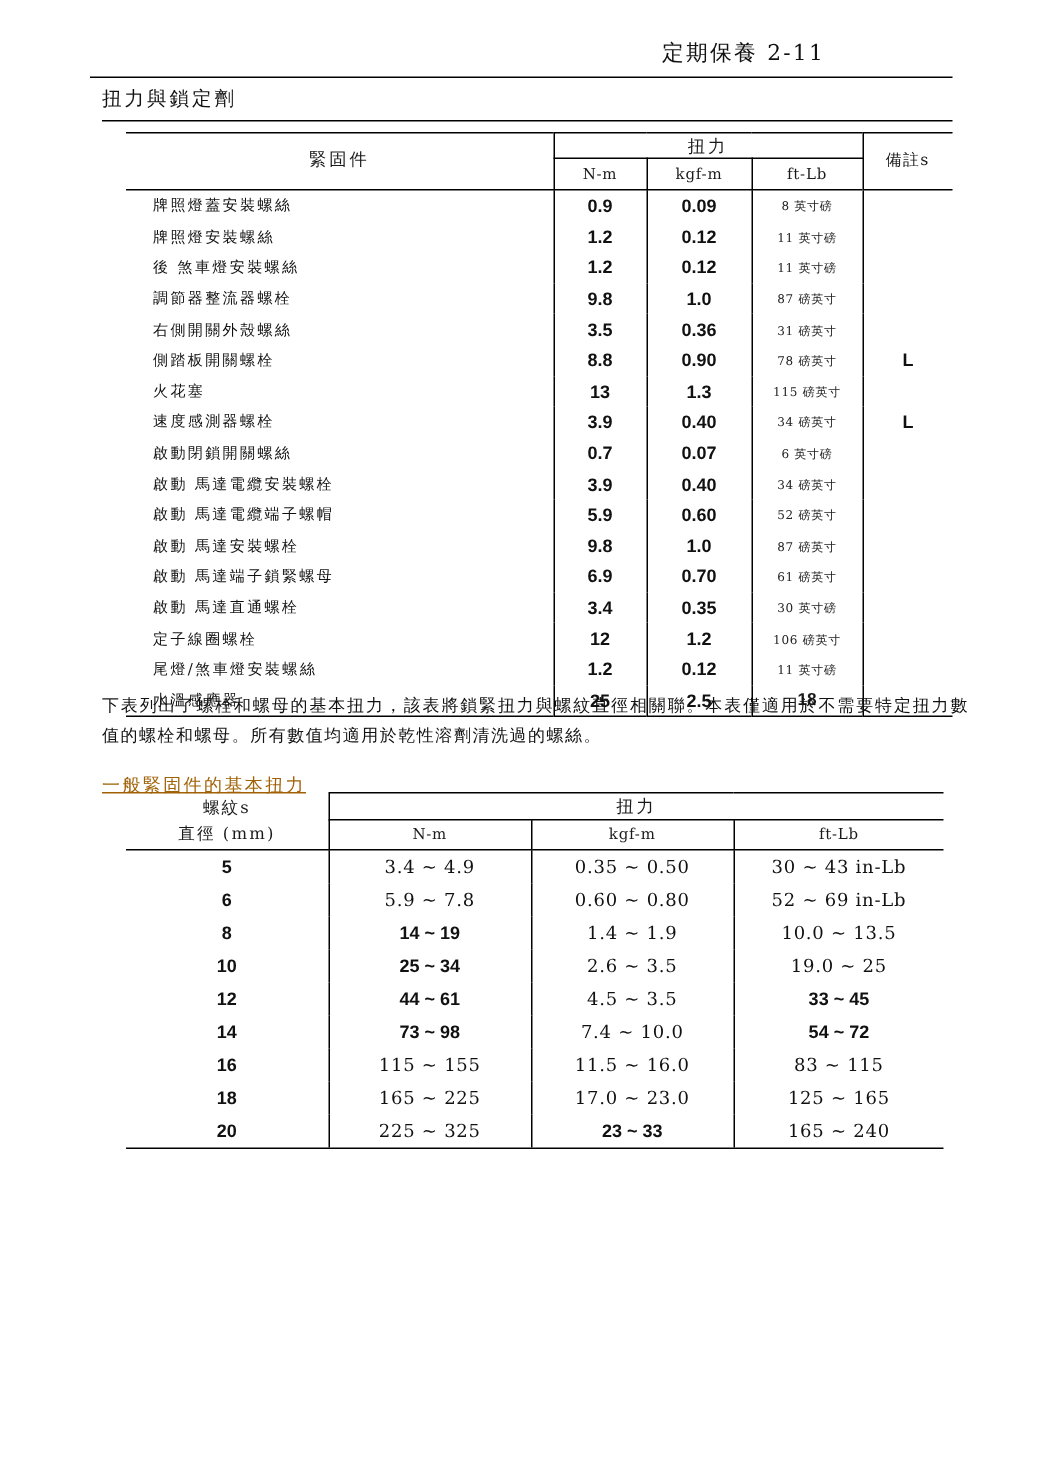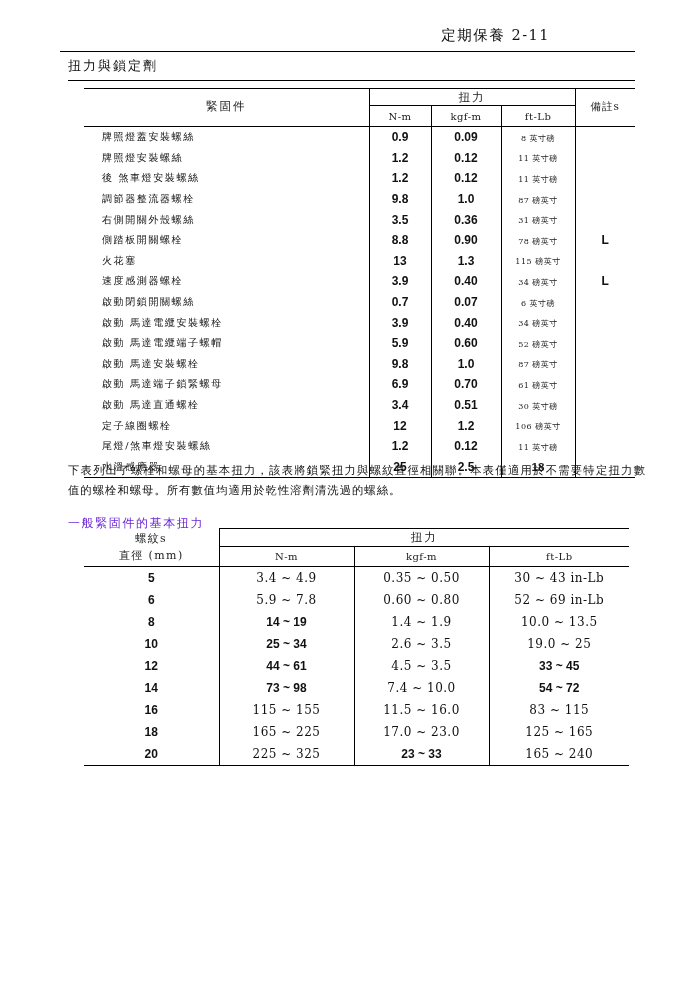--- a/index.html
+++ b/index.html
@@ -175,21 +175,22 @@
     text-align: justify;
   }
 
   
   .table2-title {
     position: absolute;
     left: 68px;
     top: 515px;
     font-size: 12px;
     letter-spacing: 1.6px;
-    color: #6d28d9;
+    color: #a16207;
+    text-decoration: underline;
   }
 
   
   .table2-wrap {
     position: absolute;
     left: 84px;
     top: 528px;
     width: 545px;
   }
   table.t2 { width: 545px; }
@@ -378,21 +379,21 @@
         <tr>
           <td class="c-name">啟動 馬達端子鎖緊螺母</td>
           <td class="c-num nm">6.9</td>
           <td class="c-num">0.70</td>
           <td class="c-ftlb"><span class="ft-small">61 磅英寸</span></td>
           <td class="c-remark"></td>
         </tr>
         <tr>
           <td class="c-name">啟動 馬達直通螺栓</td>
           <td class="c-num nm">3.4</td>
-          <td class="c-num">0.51</td>
+          <td class="c-num">0.35</td>
           <td class="c-ftlb"><span class="ft-small">30 英寸磅</span></td>
           <td class="c-remark"></td>
         </tr>
         <tr>
           <td class="c-name">定子線圈螺栓</td>
           <td class="c-num nm">12</td>
           <td class="c-num">1.2</td>
           <td class="c-ftlb"><span class="ft-small">106 磅英寸</span></td>
           <td class="c-remark"></td>
         </tr>

